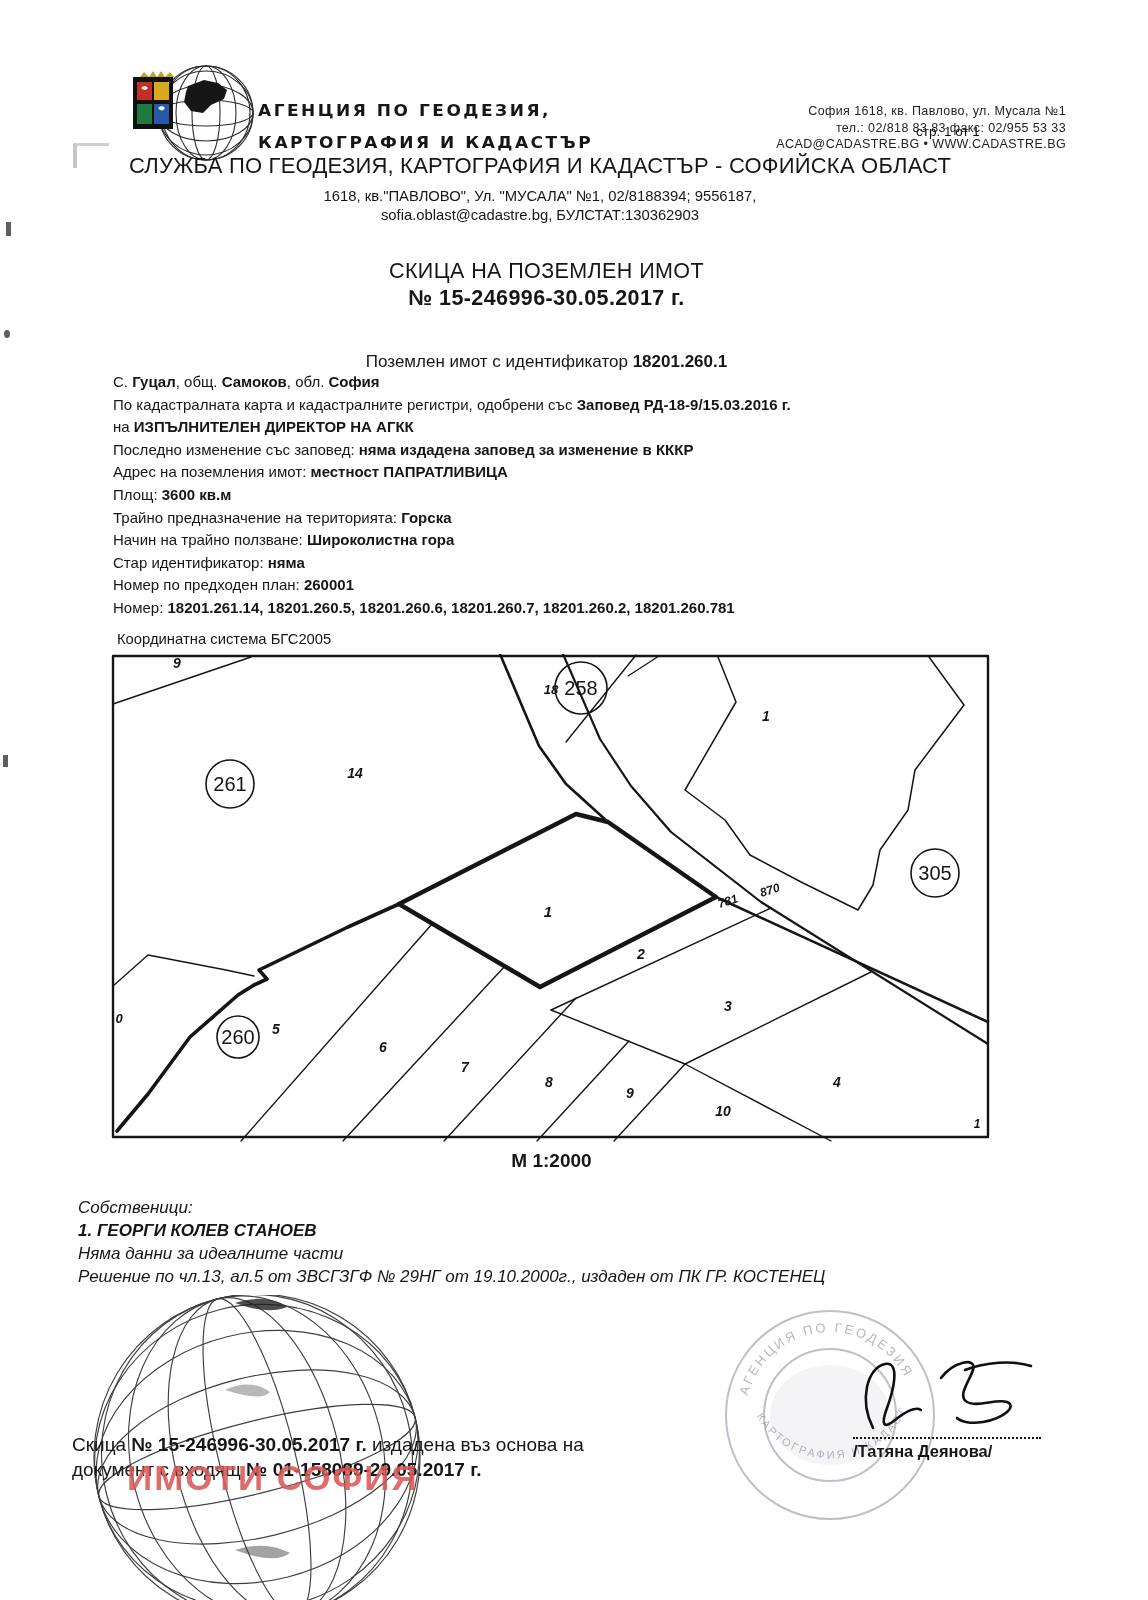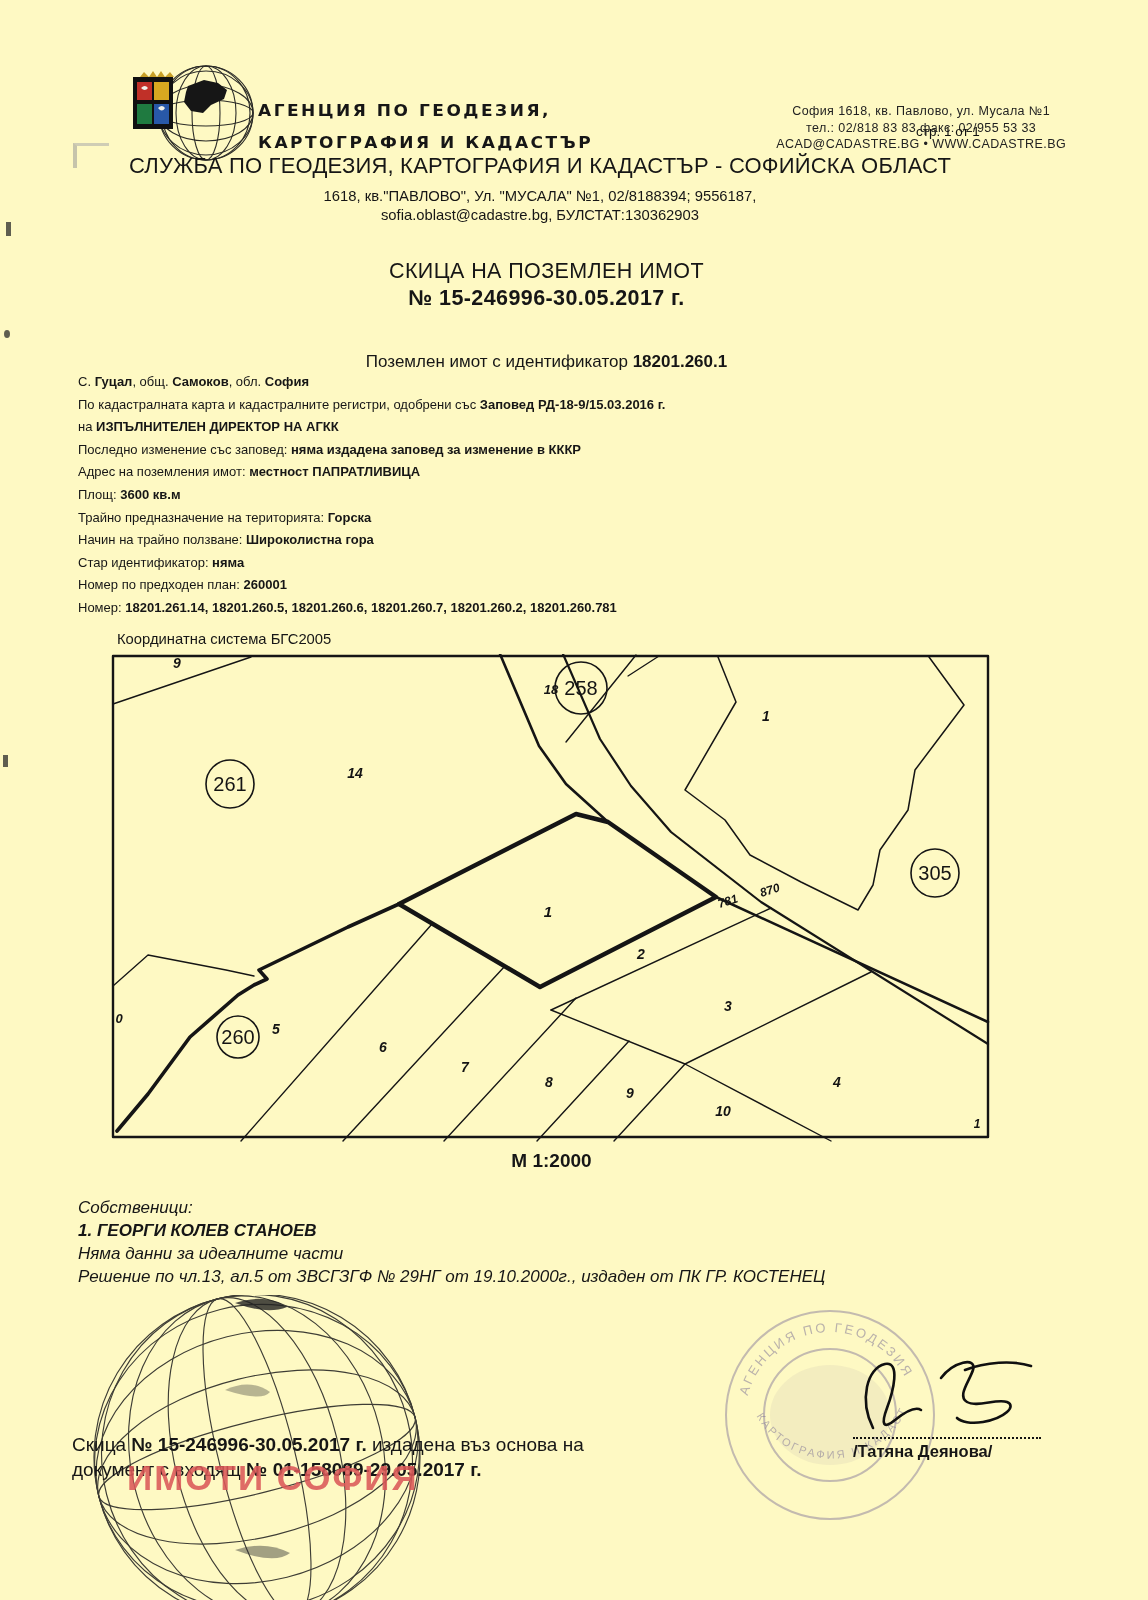--- a/index.html
+++ b/index.html
@@ -1,33 +1,33 @@
 <!DOCTYPE html>
 <html><head>
 <meta charset="utf-8">
 <style>
   html,body{margin:0;padding:0;background:#888;}
-  .page{position:relative;width:1148px;height:1600px;background:#fef9c3;
+  .page{position:relative;width:1148px;height:1600px;background:#ffffff;
         font-family:"Liberation Sans",sans-serif;color:#161616;overflow:hidden;}
   .abs{position:absolute;}
   .b{font-weight:bold;}
   .center{text-align:center;}
   
   .logo-text1{left:258px;top:100px;font-size:17px;font-weight:bold;letter-spacing:2.5px;font-family:"DejaVu Sans",sans-serif;transform:scaleY(.95);}
   .logo-text2{left:258px;top:132px;font-size:17px;font-weight:bold;letter-spacing:2.5px;font-family:"DejaVu Sans",sans-serif;transform:scaleY(.95);}
-  .contact-block{right:82px;top:103px;text-align:center;font-size:12.5px;line-height:16.5px;color:#222;letter-spacing:.4px;}
+  .contact-block{right:82px;top:103px;text-align:right;font-size:12.5px;line-height:16.5px;color:#222;letter-spacing:.4px;}
   .page-indicator{left:916px;top:124px;font-size:13.5px;color:#111;}
   .office-title{left:35px;top:153px;width:1010px;font-size:22px;letter-spacing:.2px;}
   .office-addr{left:35px;top:188px;width:1010px;font-size:14.8px;}
   .office-contact{left:35px;top:207px;width:1010px;font-size:14.8px;}
   .doc-title1{left:69px;top:259px;width:955px;font-size:21.5px;font-weight:normal;letter-spacing:.4px;}
   .doc-title2{left:69px;top:286px;width:955px;font-size:21.5px;font-weight:bold;letter-spacing:.4px;}
   .subtitle{left:69px;top:352px;width:955px;font-size:17px;}
   .details{left:78px;top:371px;width:1010px;}
-  .detail-line{font-size:13px;line-height:22.6px;white-space:nowrap;}
+  .detail-line{font-size:15px;line-height:22.6px;white-space:nowrap;margin-left:35px;}
   .coord-system{left:117px;top:631px;font-size:14.8px;}
   .scale-label{left:113px;top:1150px;width:877px;font-size:19px;font-weight:bold;}
   .owners{left:78px;top:1196px;width:1010px;font-size:17px;line-height:23px;font-style:italic;}
   .issue-block{left:72px;top:1432px;width:620px;font-size:19px;line-height:25px;}
   .watermark-red{left:127px;top:1458px;font-size:35px;font-weight:bold;letter-spacing:2px;
                  color:rgba(219,88,88,.88);}
   .sig-line{left:853px;top:1415px;width:188px;border-bottom:2.5px dotted #111;height:22px;}
   .sig-name{left:853px;top:1442px;width:188px;font-size:16.5px;font-weight:bold;text-align:left;}
   
   .corner-mark{left:73px;top:143px;width:32px;height:22px;border-left:4px solid #999;border-top:3px solid #aaa;opacity:.55;}

